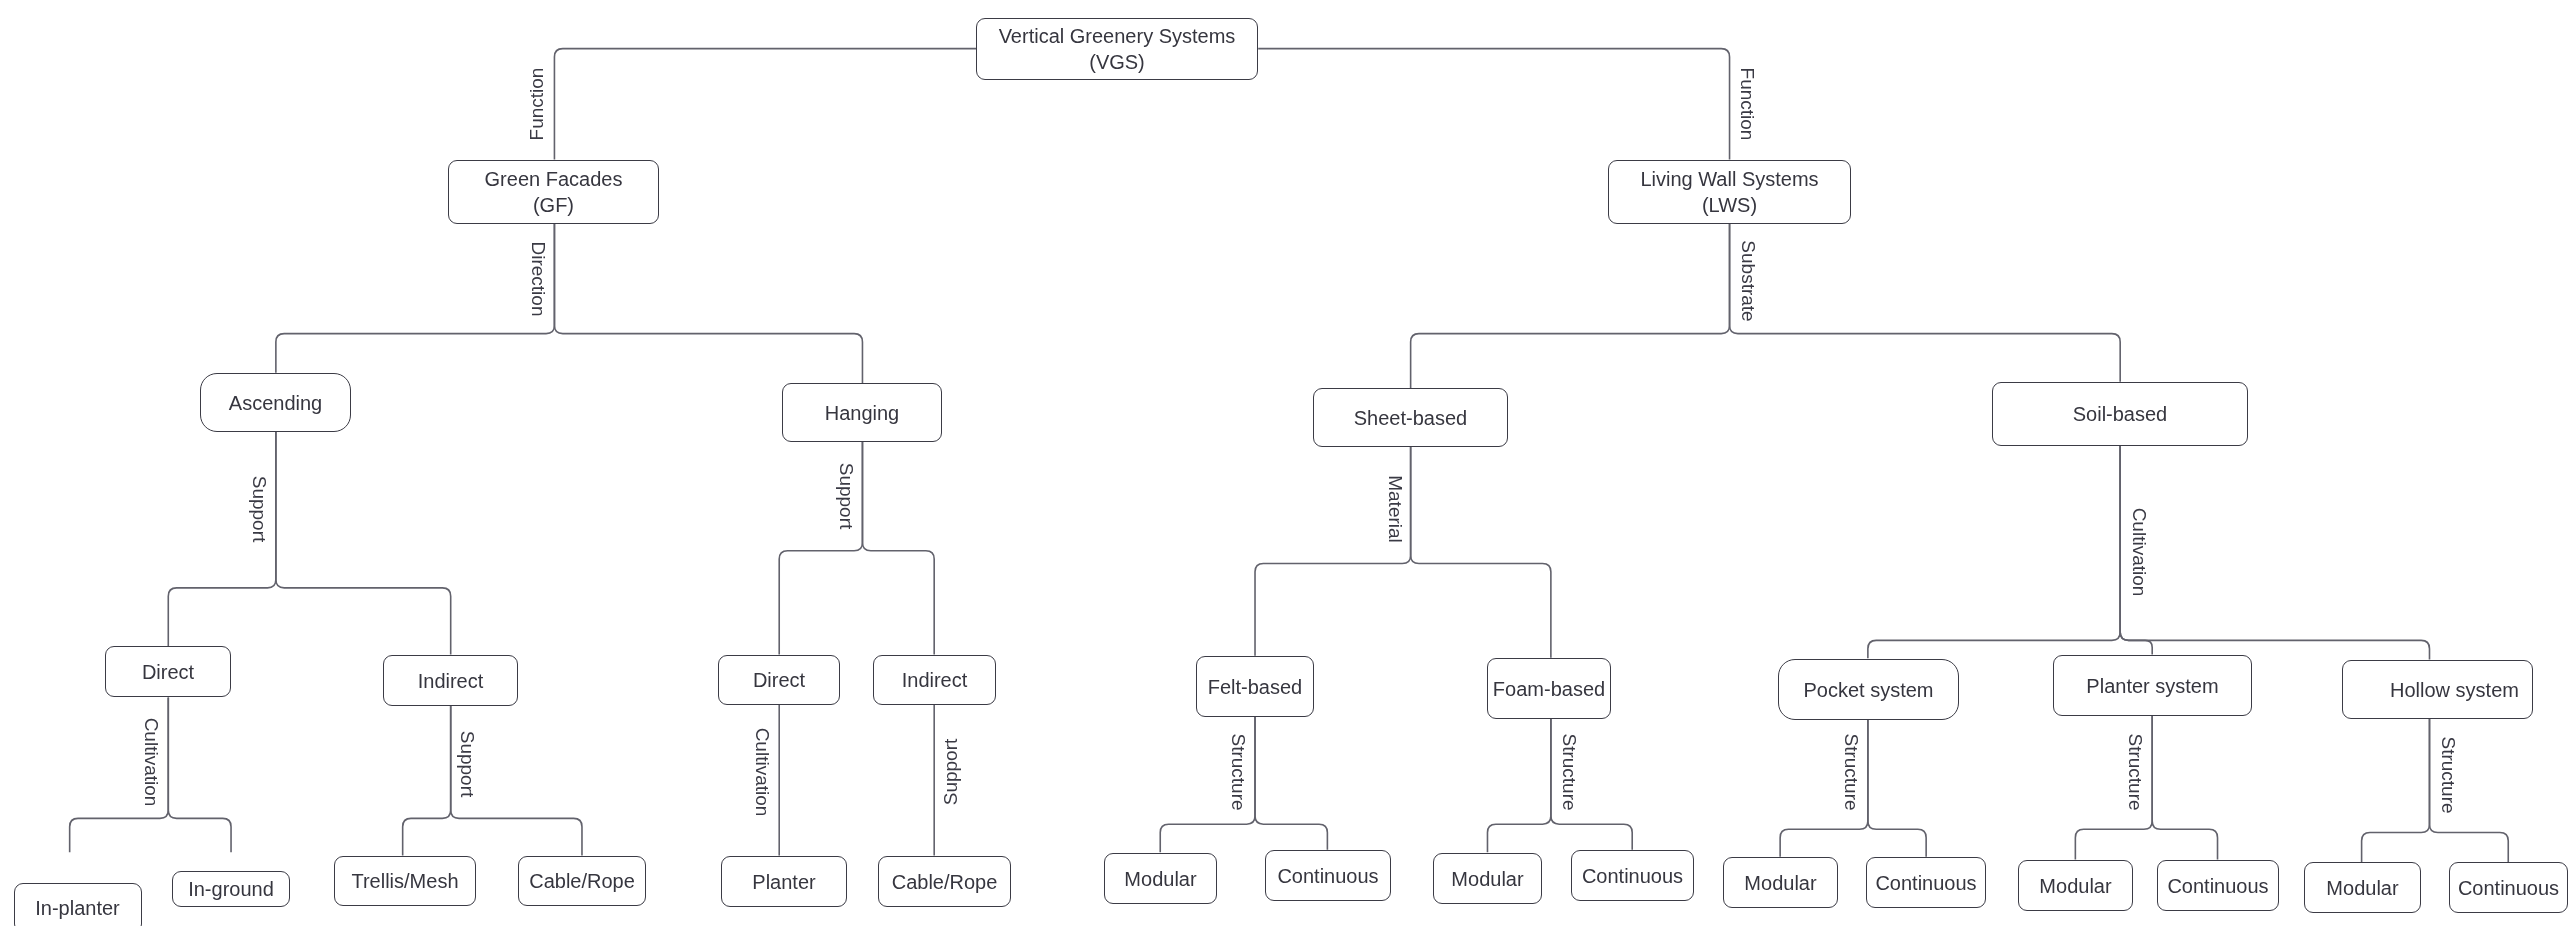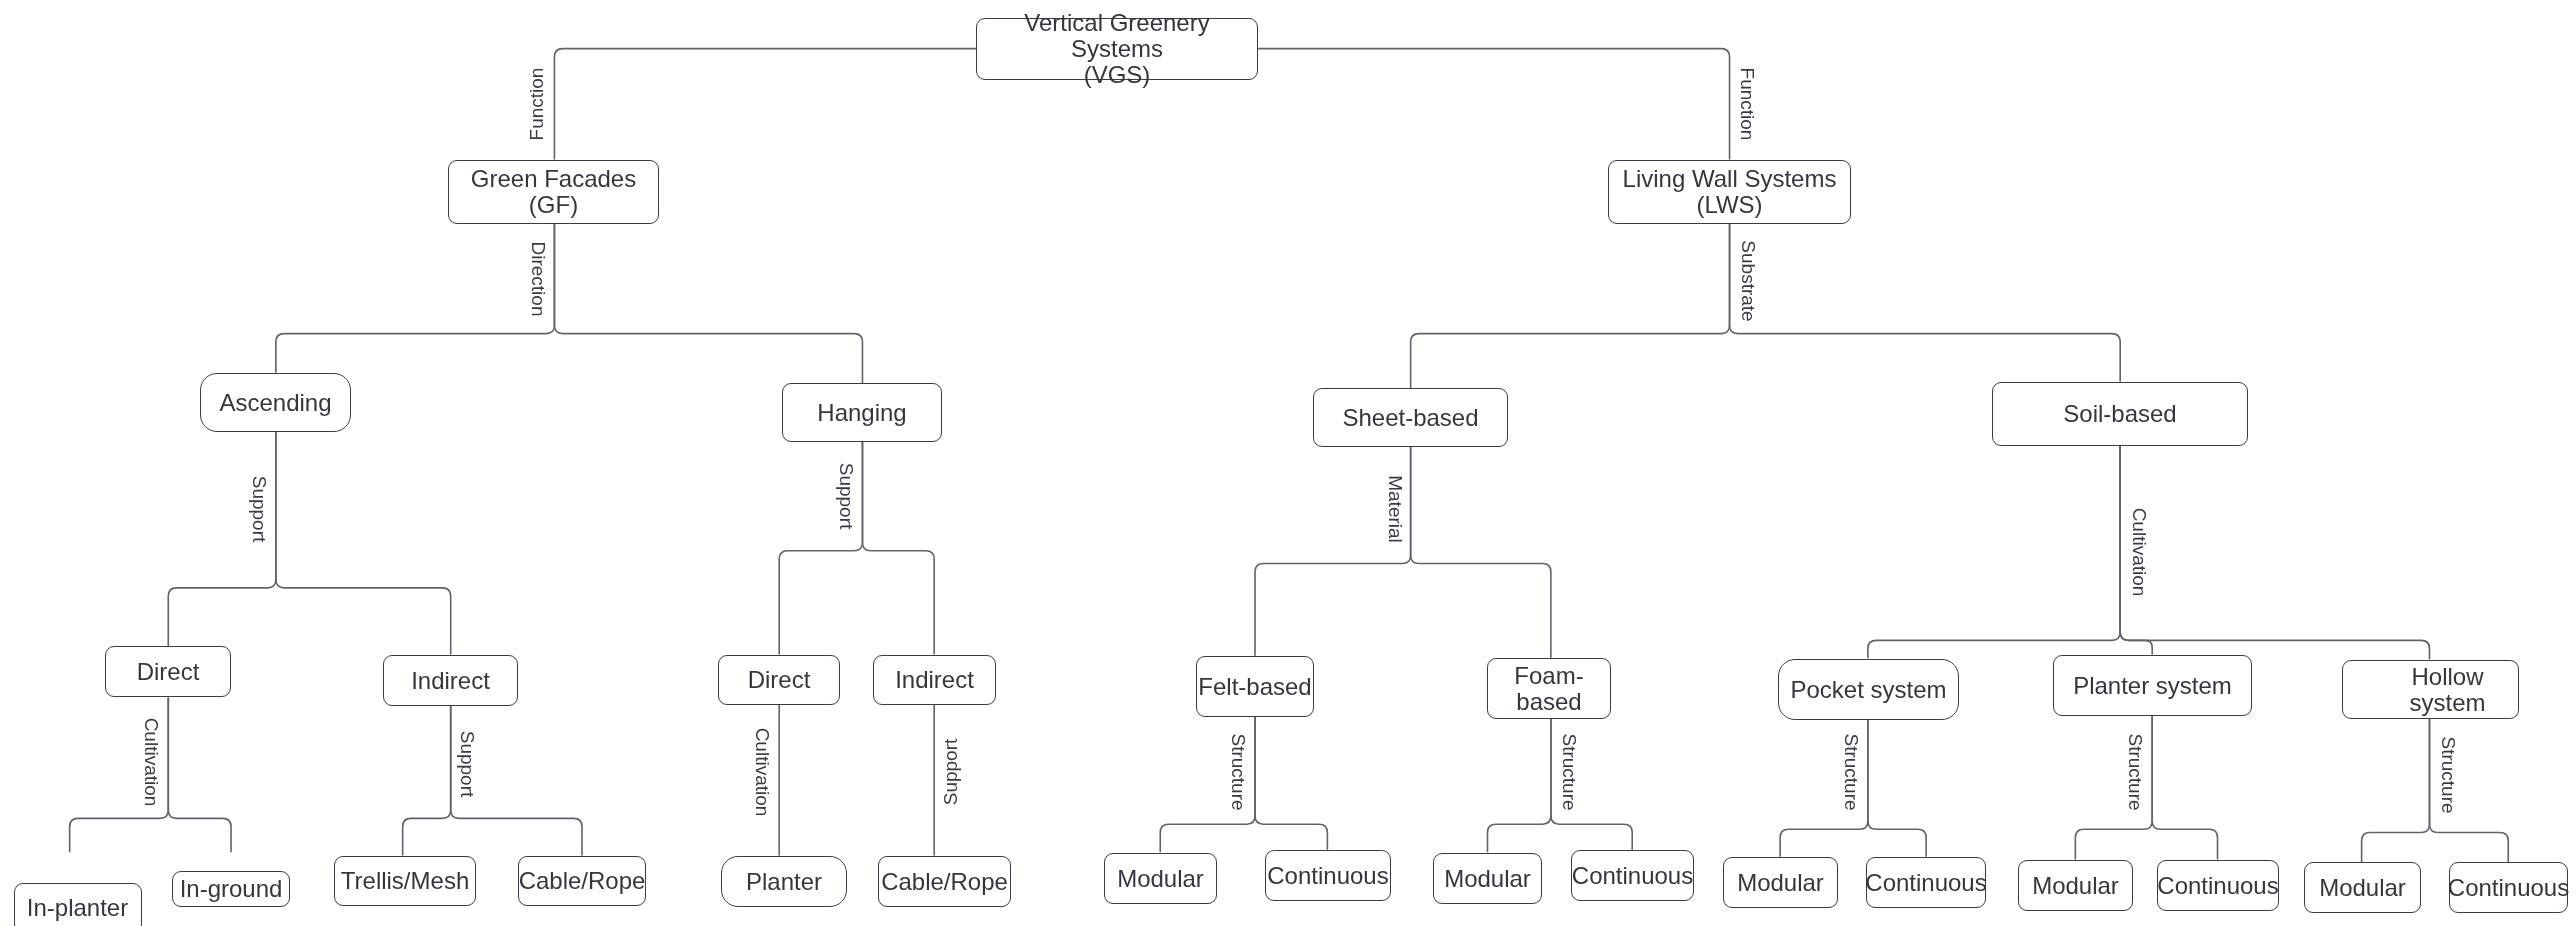--- a/index.html
+++ b/index.html
@@ -20,21 +20,21 @@
   .node {
     position: absolute;
     box-sizing: border-box;
     background: #ffffff;
     border: 1.9px solid #3b3b45;
     border-radius: 9px;
     display: flex;
     align-items: center;
     justify-content: center;
     text-align: center;
-    font-size: 24px;
+    font-size: 20px;
     line-height: 26px;
     color: #36363f;
     white-space: pre-line;
   }
   .edge-label {
     position: absolute;
     font-size: 19px;
     color: #3a3a44;
     white-space: nowrap;
   }
@@ -103,27 +103,27 @@
     <div class="node" style="left: 873px; top: 655px; width: 123px; height: 50px;">Indirect</div>
     <span class="edge-label" style="left: 951px; top: 772px; transform: translate(-50%, -50%) rotate(-90deg);">Support</span>
     <div class="node" style="left: 1196px; top: 656px; width: 118px; height: 61px;">Felt-based</div>
     <span class="edge-label" style="left: 1238px; top: 772px; transform: translate(-50%, -50%) rotate(90deg);">Structure</span>
     <div class="node" style="left: 1487px; top: 658px; width: 124px; height: 61px;">Foam-based</div>
     <span class="edge-label" style="left: 1569px; top: 772px; transform: translate(-50%, -50%) rotate(90deg);">Structure</span>
     <div class="node" style="left: 1778px; top: 659px; width: 181px; height: 61px; border-radius: 17px;">Pocket system</div>
     <span class="edge-label" style="left: 1851px; top: 772px; transform: translate(-50%, -50%) rotate(90deg);">Structure</span>
     <div class="node" style="left: 2053px; top: 655px; width: 199px; height: 61px;">Planter system</div>
     <span class="edge-label" style="left: 2135px; top: 772px; transform: translate(-50%, -50%) rotate(90deg);">Structure</span>
-    <div class="node" style="left: 2342px; top: 660px; width: 177px; height: 59px; padding-left: 34px;">Hollow system</div>
+    <div class="node" style="left: 2342px; top: 660px; width: 191px; height: 59px; padding-left: 34px;">Hollow system</div>
     <span class="edge-label" style="left: 2448px; top: 775px; transform: translate(-50%, -50%) rotate(90deg);">Structure</span>
     <div class="node" style="left: 13.5px; top: 853px; width: 128px; height: 50px; margin-top: 30px;">In-planter</div>
     <div class="node" style="left: 172px; top: 871px; width: 118px; height: 36px;">In-ground</div>
     <div class="node" style="left: 334px; top: 856px; width: 142px; height: 50px;">Trellis/Mesh</div>
     <div class="node" style="left: 518px; top: 856px; width: 128px; height: 50px;">Cable/Rope</div>
-    <div class="node" style="left: 721px; top: 856px; width: 126px; height: 51px; border-radius: 17px;">Planter</div>
+    <div class="node" style="left: 721px; top: 856px; width: 126px; height: 51px;">Planter</div>
     <div class="node" style="left: 878px; top: 856px; width: 133px; height: 51px;">Cable/Rope</div>
     <div class="node" style="left: 1104px; top: 853px; width: 113px; height: 51px;">Modular</div>
     <div class="node" style="left: 1265px; top: 850px; width: 126px; height: 51px;">Continuous</div>
     <div class="node" style="left: 1433px; top: 853px; width: 109px; height: 51px;">Modular</div>
     <div class="node" style="left: 1571px; top: 850px; width: 123px; height: 51px;">Continuous</div>
     <div class="node" style="left: 1723px; top: 857px; width: 115px; height: 51px;">Modular</div>
     <div class="node" style="left: 1866px; top: 857px; width: 120px; height: 51px;">Continuous</div>
     <div class="node" style="left: 2018px; top: 860px; width: 115px; height: 51px;">Modular</div>
     <div class="node" style="left: 2157px; top: 860px; width: 122px; height: 51px;">Continuous</div>
     <div class="node" style="left: 2304px; top: 862px; width: 117px; height: 51px;">Modular</div>

